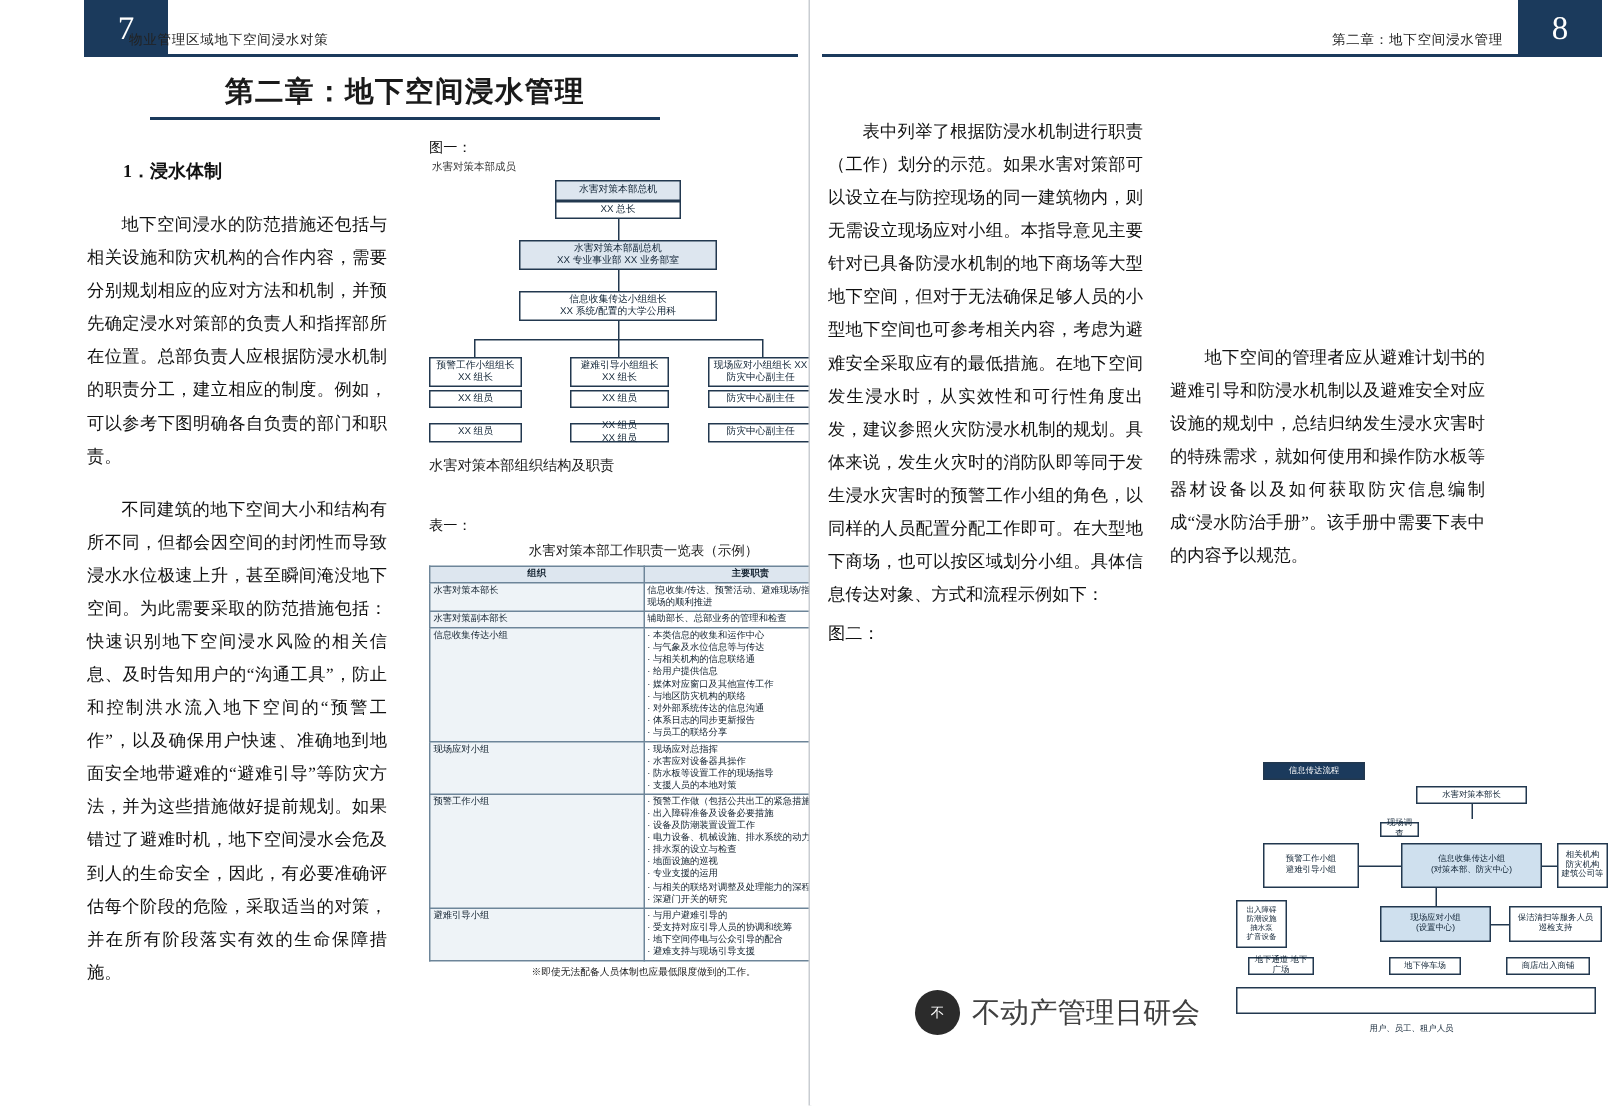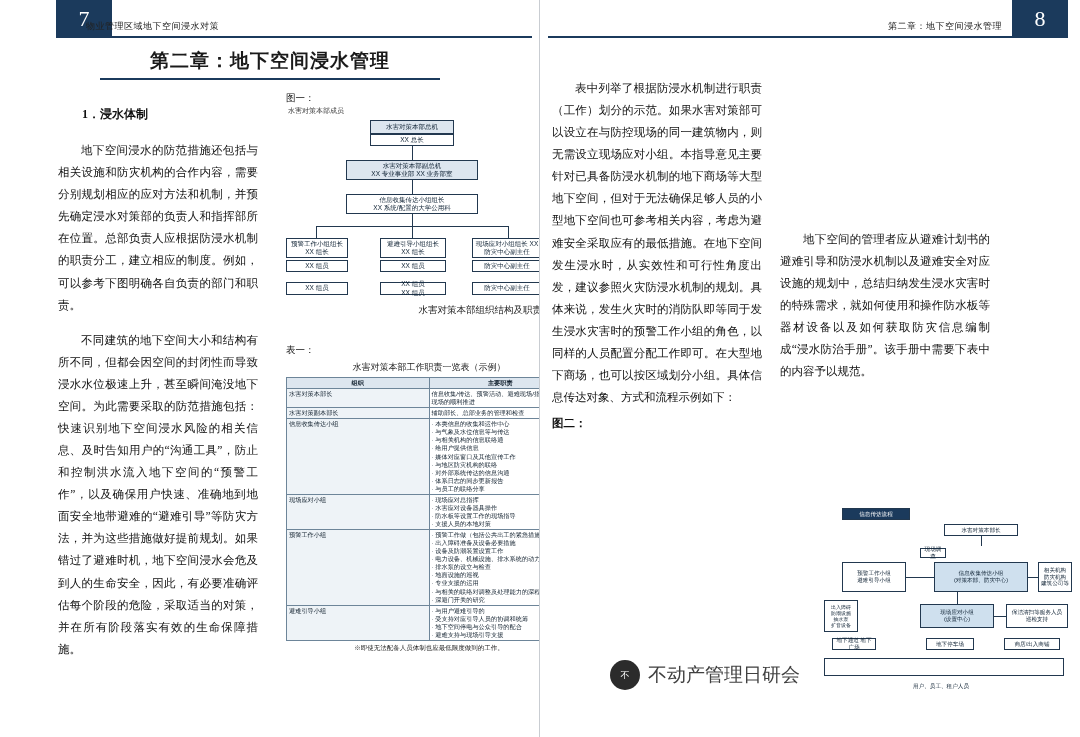--- a/index.html
+++ b/index.html
@@ -47,32 +47,32 @@
   
   .col-text {
     position:absolute;
     font-size:11.5px;
     line-height:1.92;
     text-align:justify;
     color:#111;
     font-family:"Liberation Serif", serif;
   }
   .col-text p { margin:13px 0 2px 0; text-indent:2em; }
-  .col-text p.nohead { text-indent:0;font-weight:bold; }
+  .col-text p.nohead { text-indent:0; }
   .sect-h { font-size:12px; font-weight:bold; margin:0 0 3px 0; text-indent:0; }
 
   
   #left-body { left:58px; top:90px; width:200px; }
   
   #rb-col1 { left:12px; top:64px; width:210px; }
   
   #rb-col2-text { left:240px; top:215px; width:210px; }
 
   .fig-label { font-size:9.5px; color:#111; margin:0 0 4px 0; font-family:"Liberation Serif", serif;}
-  .fig-caption-c { font-size:9.5px; text-align:right; margin:2px 0 3px; font-family:Liberation Mono, monospace;}
+  .fig-caption-c { font-size:9.5px; text-align:left; margin:2px 0 3px; font-family:Liberation Mono, monospace;}
 
   
   .figbox { position:absolute; }
   #fig1 { left:286px; top:92px; width:240px; height:230px; }
   .f1-sub { font-size:7px; color:#333; }
   .node {
     position:absolute; border:1px solid #22384f; background:#fff;
     font-size:6.5px; line-height:1.25; text-align:center;
     display:flex; align-items:center; justify-content:center;
     padding:1px 2px; color:#0e2133;

